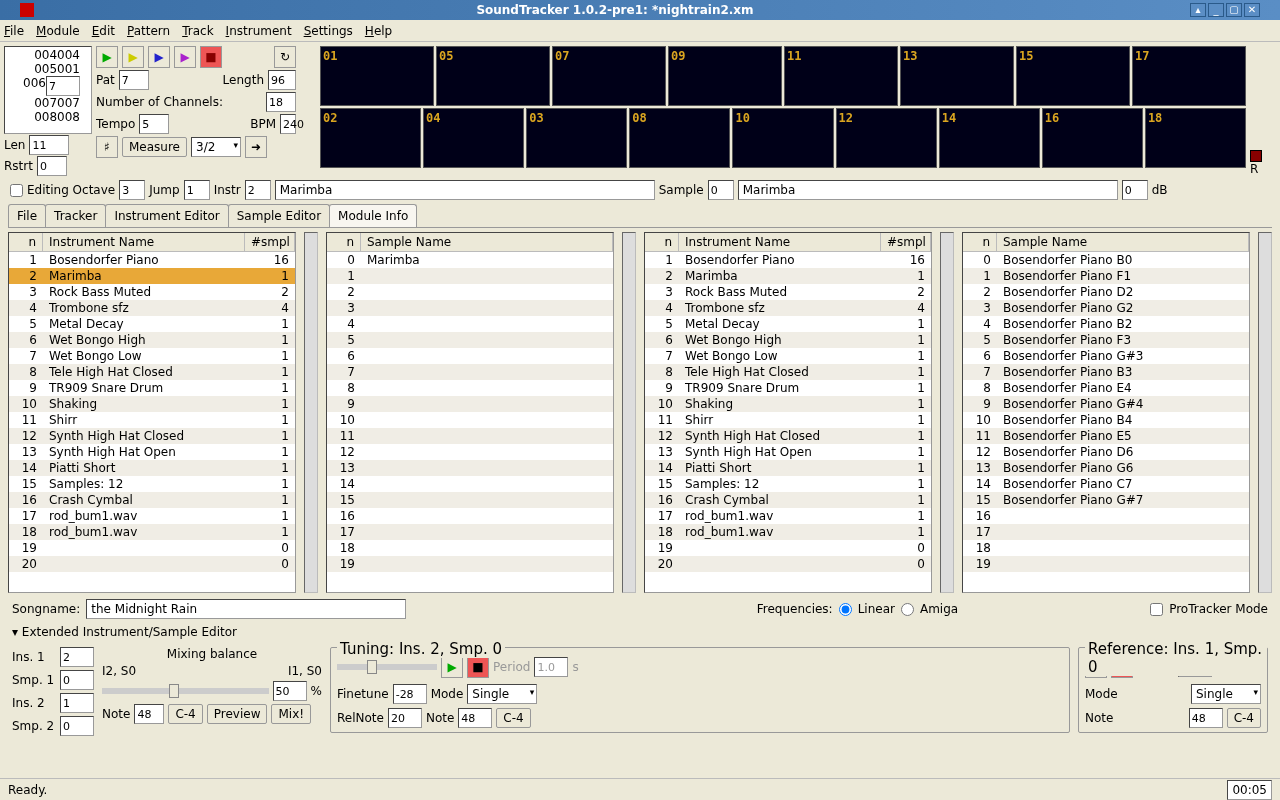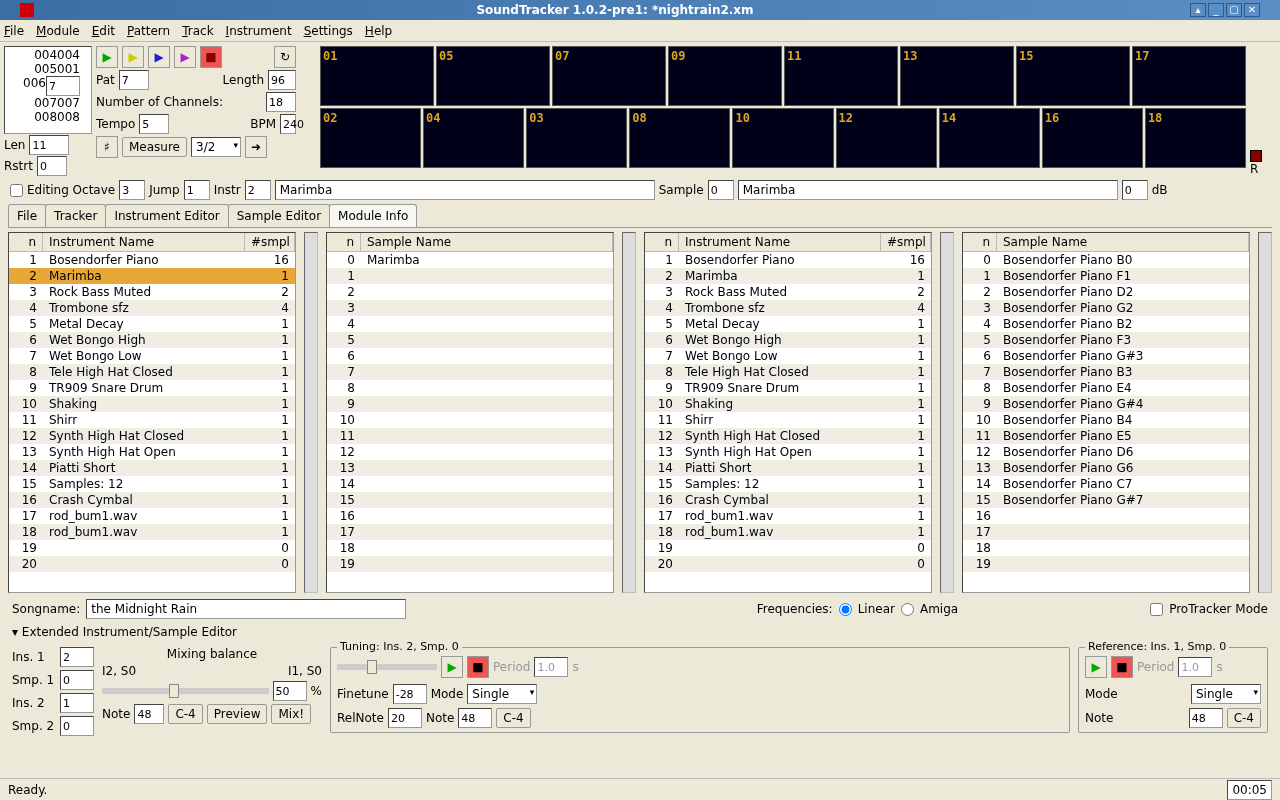--- a/index.html
+++ b/index.html
@@ -44,21 +44,21 @@
 .lrow > div { padding: 1px 6px; }
 .coln { width: 34px; text-align: right; }
 .colname { flex: 1; }
 .colsmp { width: 50px; text-align: right; }
 .songrow { display: flex; align-items: center; gap: 6px; padding: 2px 8px; }
 .exthdr { padding: 4px 8px; }
 .extpanel { display: flex; gap: 8px; padding: 4px 8px; align-items: flex-start; }
 .extcol { display: flex; flex-direction: column; gap: 3px; }
 .extrow { display: flex; align-items: center; gap: 4px; }
 .fieldset { border: 1px solid #999; border-radius: 2px; padding: 8px 6px 4px; position: relative; }
-.fieldset .legend { position: absolute; top: -8px; left: 6px; background: #ece9d8; padding: 0 3px; font-size: 11px; }
+.fieldset .legend { position: absolute; top: -8px; left: 6px; background: #ece9d8; padding: 0 3px; font-size: 15px; }
 .statusbar { position: absolute; bottom: 0; left: 0; right: 0; height: 22px; border-top: 1px solid #bbb; display: flex; align-items: center; padding: 0 8px; background: #ece9d8; }
 .dropdown { background: #fff; border: 1px inset #999; padding: 2px 14px 2px 4px; position: relative; display: inline-block; }
 .dropdown::after { content: "▾"; position: absolute; right: 2px; top: 2px; font-size: 9px; }
 .scrollbar { width: 14px; background: #ddd; border: 1px inset #bbb; }
 </style>
 </head>
 <body>
 
 <div class="titlebar">
   <span style="width:14px;height:14px;background:#c00;margin-right:6px;"></span>

